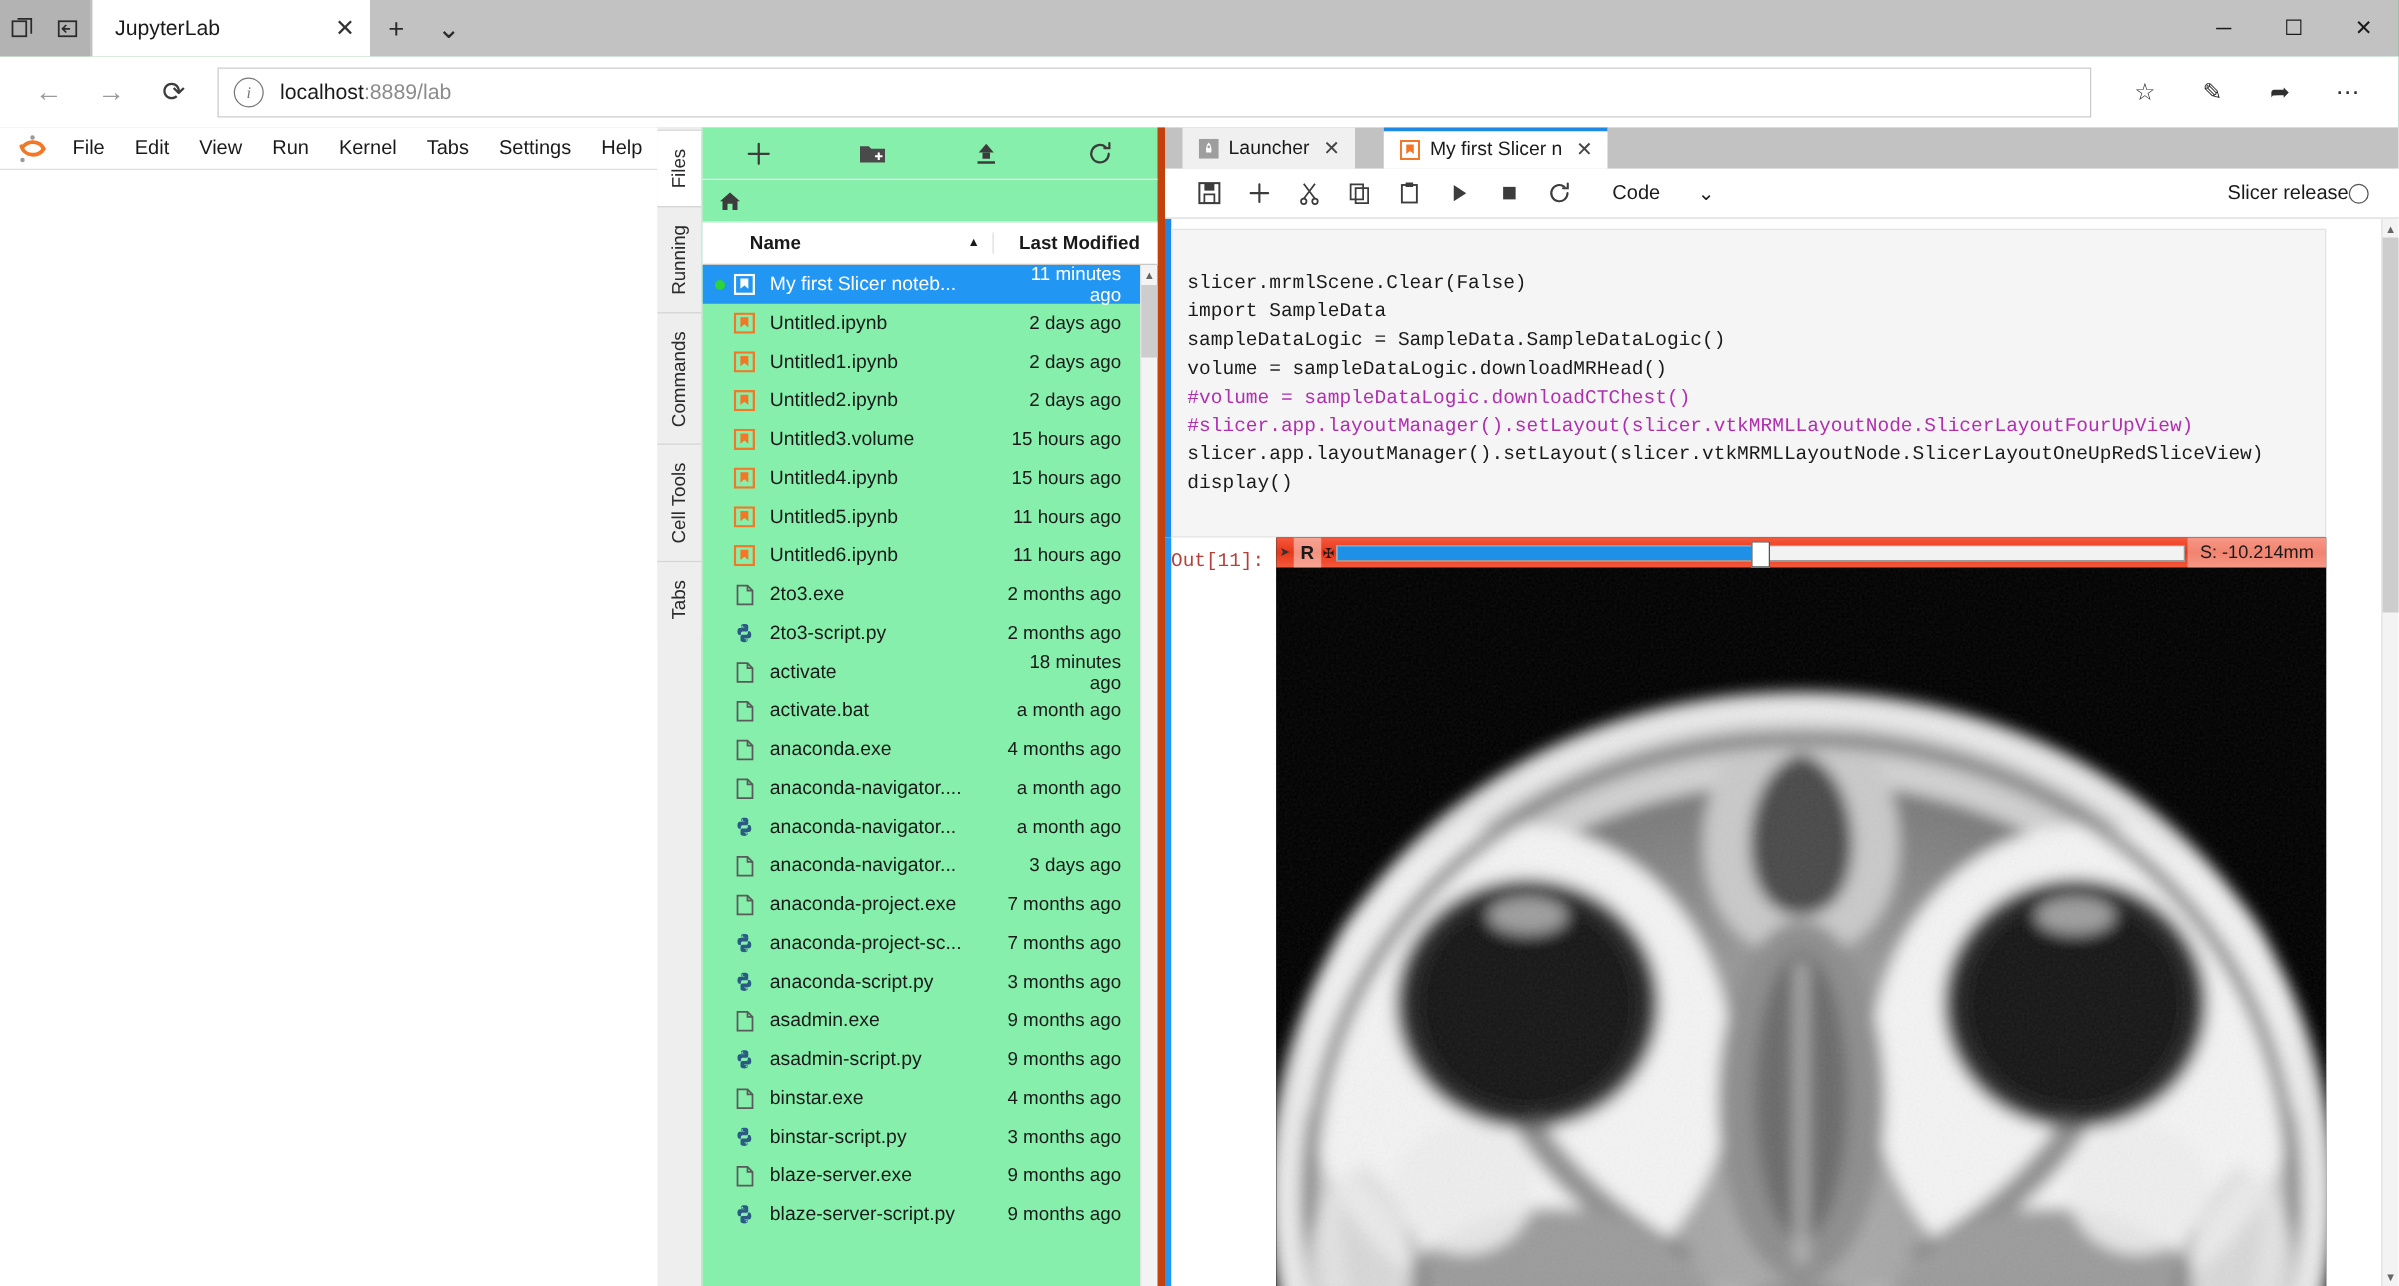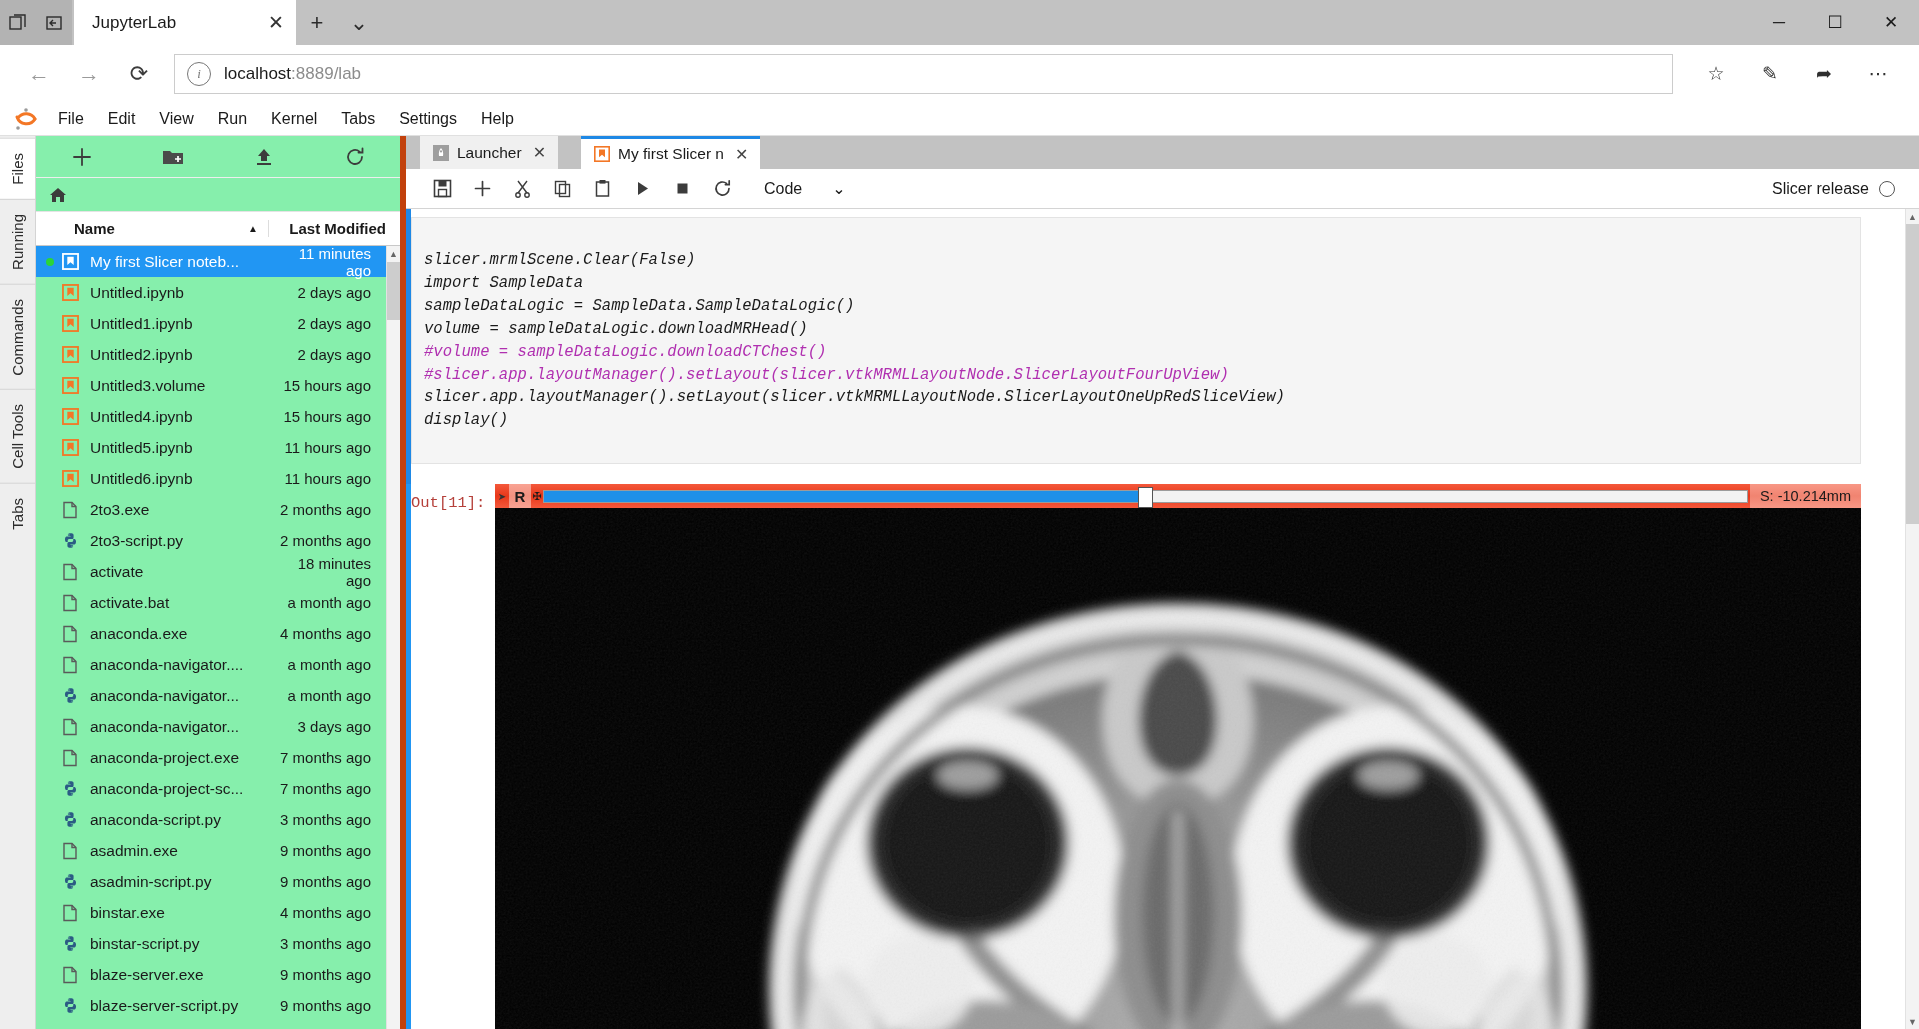--- a/index.html
+++ b/index.html
@@ -68,21 +68,21 @@
     margin-right: 13px;
   }
   #urlbox .url-host { font-size: 17px; color: #1a1a1a; }
   #urlbox .url-path { font-size: 17px; color: #8c8c8c; }
   .toolicon {
     width: 54px; height: 44px; display: flex; align-items: center;
     justify-content: center; color: #2f2f2f; font-size: 19px;
   }
 
   
-  #jlab { display: flex; flex-direction: column; height: 927px; background:#fff;}
+  #jlab { display: flex; flex-direction: row; height: 927px; background:#fff;}
   #menubar {
     height: 34px; display: flex; align-items: center;
     border-bottom: 1px solid #e0e0e0; background: #fff;
     padding-left: 6px;
   }
   #jp-logo { width: 40px; height: 30px; display:flex; align-items:center; justify-content:center;}
   .menu-item {
     font-size: 16px; color: #1a1a1a; padding: 4px 12px;
   }
 
@@ -181,21 +181,21 @@
   }
   .nbt {
     width: 40px; height: 40px; display:flex; align-items:center;
     justify-content:center; color: #3c3c3c; font-size: 18px;
   }
   #celltype {
     margin-left: 14px; display: flex; align-items: center; gap: 30px;
     font-size: 16px; color: #1a1a1a; padding: 3px 8px;
   }
   #kernel-status {
-    margin-left: auto; display: flex; align-items: center; gap: 10px;
+    margin-left: auto; display: flex; align-items: center; 
     padding-right: 24px; font-size: 16px; color: #1a1a1a;
   }
   #kernel-status .busy-circle {
     width: 16px; height: 16px; border: 1.6px solid #555; border-radius: 50%;
   }
 
   #notebook {
     flex: 1; overflow: hidden; position: relative; background: #fff;
     display: flex;
   }
@@ -206,25 +206,24 @@
   }
   .cell .activebar.dim { background: #2196f3; }
   .prompt {
     width: 84px; flex: none; text-align: right; padding: 10px 12px 0 0;
     font-family: "Liberation Mono", monospace; font-size: 15.5px;
     color: #3572b0;
   }
   .prompt.out { color: #b5403a; }
   .code-area {
     flex: 1; background: #f5f5f5; border: 1px solid #e3e3e3;
-    margin: 8px 44px 20px 0; padding: 8px 12px;
+    margin: 8px 44px 0 0; padding: 8px 12px;
     font-family: "Liberation Mono", monospace; font-size: 15.6px;
     line-height: 1.47; color: #1a1a1a; white-space: pre;
     overflow: hidden;
-    font-style: italic;
   }
   .code-area .cmt { color: #b02fb0; }
   .out-area {
     flex: 1; margin: 0 44px 0 0; background: #000; overflow: hidden;
   }
 
   
   #slice-bar {
     height: 24px; background: #f04a2d; display: flex; align-items: center;
     position: relative;

